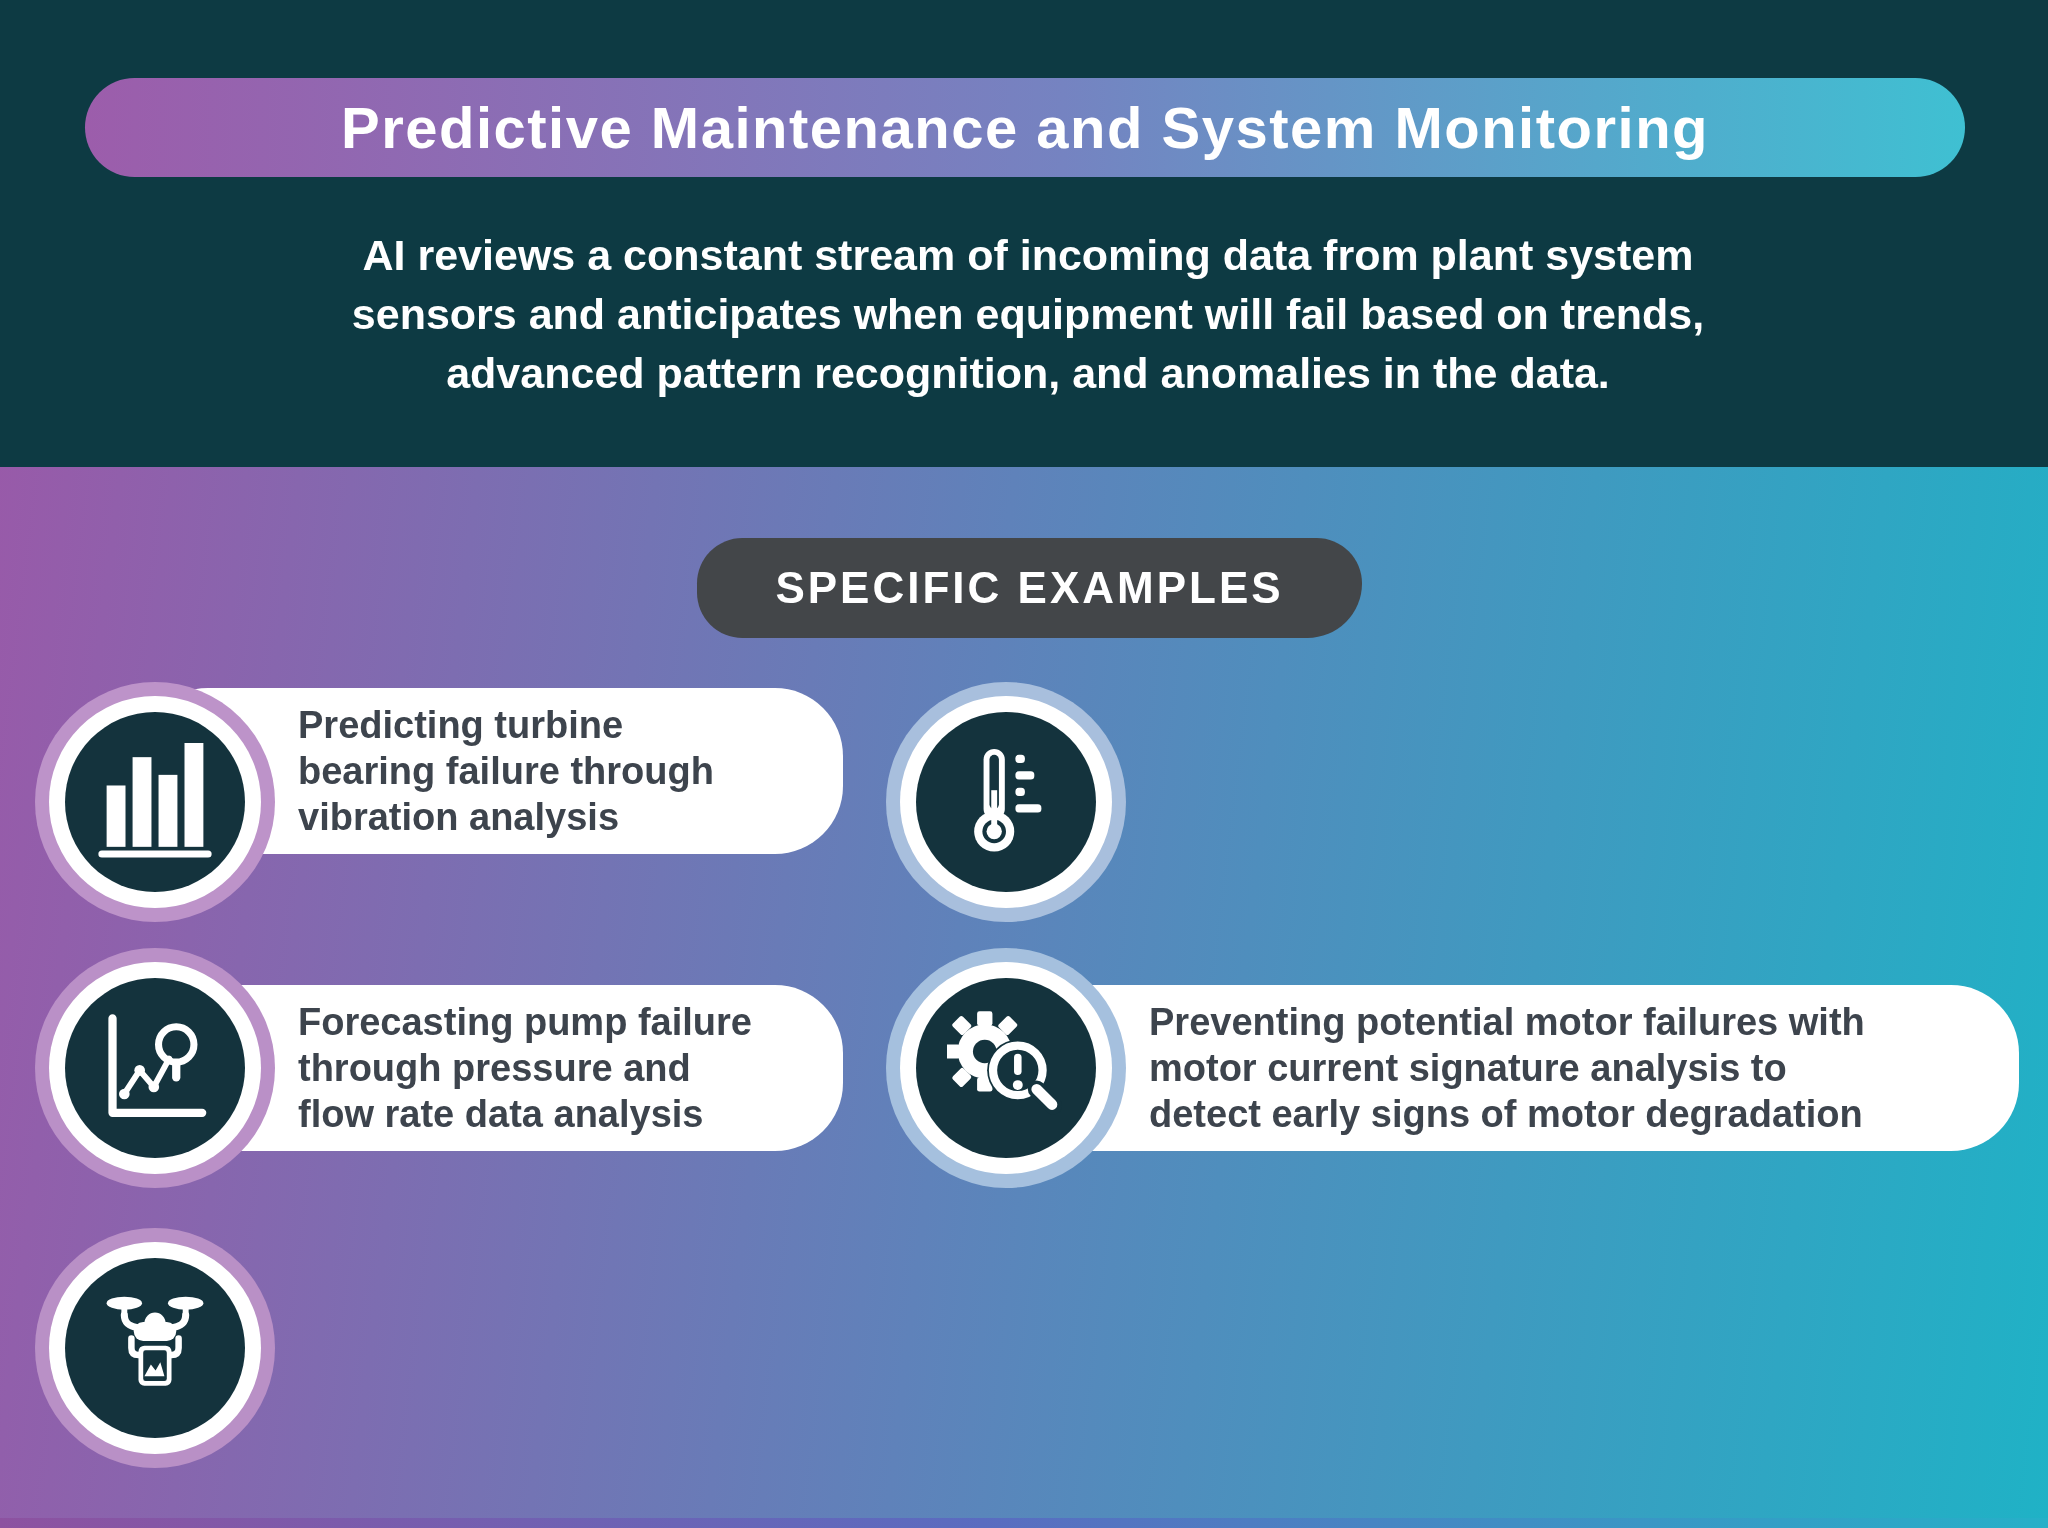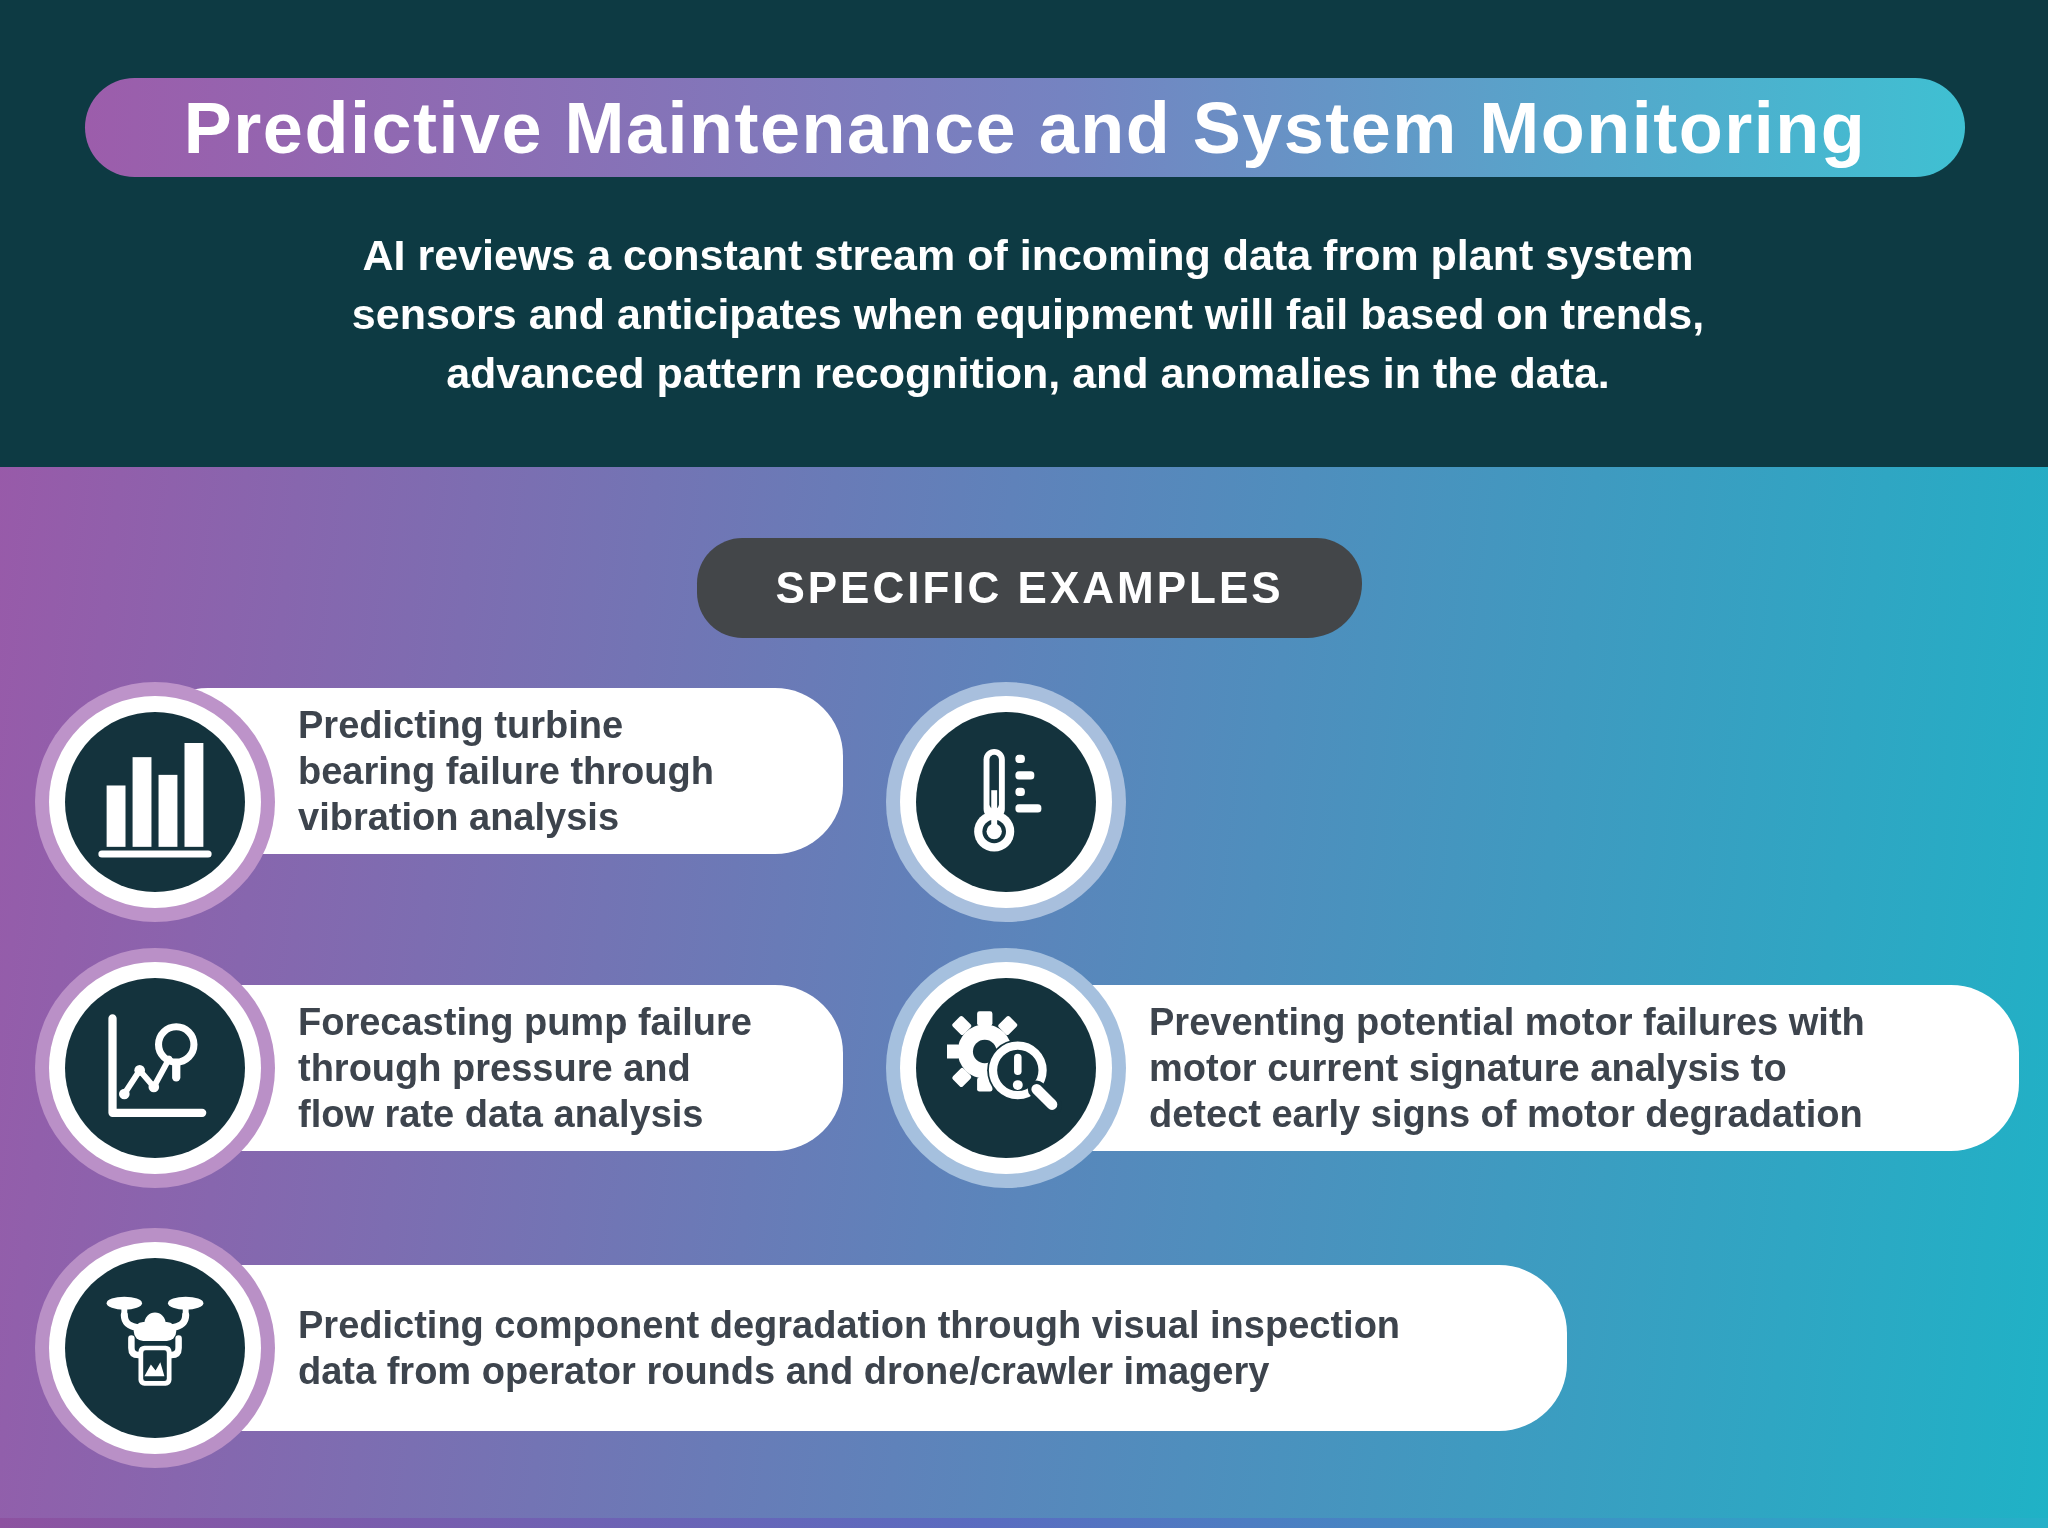--- a/index.html
+++ b/index.html
@@ -3,21 +3,21 @@
 <meta charset="utf-8">
 <style>
   html,body{margin:0;padding:0;}
   #page{position:relative;width:2048px;height:1528px;overflow:hidden;
     font-family:"Liberation Sans",sans-serif;
     background:linear-gradient(97deg,#9b58a8 0%,#5f82ba 48%,#1fb2c6 100%);}
   .header{position:absolute;top:0;left:0;width:2048px;height:467px;background:#0d3a43;}
   .title-pill{position:absolute;left:85px;top:78px;width:1880px;height:99px;border-radius:50px;
     background:linear-gradient(to right,#9c5dab 0%,#7583c1 52%,#3fc0d2 100%);
     display:flex;align-items:center;justify-content:center;}
-  .title-pill span{color:#ffffff;font-weight:700;font-size:72px;letter-spacing:1.5px;}
+  .title-pill span{color:#ffffff;font-weight:700;font-size:58px;letter-spacing:1.5px;}
   .intro{position:absolute;top:222px;left:0;width:2048px;text-align:center;margin:4px;
     color:#ffffff;font-weight:700;font-size:43px;line-height:59px;white-space:pre-line;letter-spacing:0px;}
   .badge{position:absolute;left:697px;top:538px;width:665px;height:100px;background:#434649;
     border-radius:50px 50px 60px 50px;display:flex;align-items:center;justify-content:center;}
   .badge span{color:#fff;font-weight:700;font-size:44px;letter-spacing:3px;}
   .pill{position:absolute;background:#ffffff;border-radius:68px;display:flex;align-items:center;
     box-sizing:border-box;}
   .pill p{margin:0;font-weight:700;font-size:38px;line-height:46px;color:#3d444d;
     white-space:pre-line;letter-spacing:0px;}
   .halo{position:absolute;width:240px;height:240px;border-radius:50%;}
@@ -125,24 +125,20 @@
         <circle cx="60" cy="52" r="26" fill="#14333d"></circle>
         <circle cx="60" cy="52" r="21" fill="none" stroke="#fff" stroke-width="7"></circle>
         <rect x="56.8" y="38" width="6.4" height="18" rx="3.2" fill="#fff"></rect>
         <circle cx="60" cy="64.5" r="4.2" fill="#fff"></circle>
         <line x1="76" y1="68" x2="90" y2="82" stroke="#14333d" stroke-width="15" stroke-linecap="round"></line>
         <line x1="76" y1="68" x2="89" y2="81" stroke="#fff" stroke-width="9" stroke-linecap="round"></line>
       </svg>
     </div>
   </div>
 
-  <div class="pill" style="left:140px;top:1265px;width:1427px;height:166px;padding-left:158px;">
-    <p>Predicting component degradation through visual inspection
-data from operator rounds and drone/crawler imagery</p>
-  </div>
   <div class="halo" style="left:35px;top:1228px;background:#b990c6;">
     <div class="ring"></div>
     <div class="core">
       <svg viewBox="0 0 100 100">
         <g fill="#fff">
           <ellipse cx="24" cy="12" rx="15" ry="5.5"></ellipse>
           <ellipse cx="76" cy="12" rx="15" ry="5.5"></ellipse>
           <rect x="21.5" y="12" width="5" height="10"></rect>
           <rect x="73.5" y="12" width="5" height="10"></rect>
         </g>

